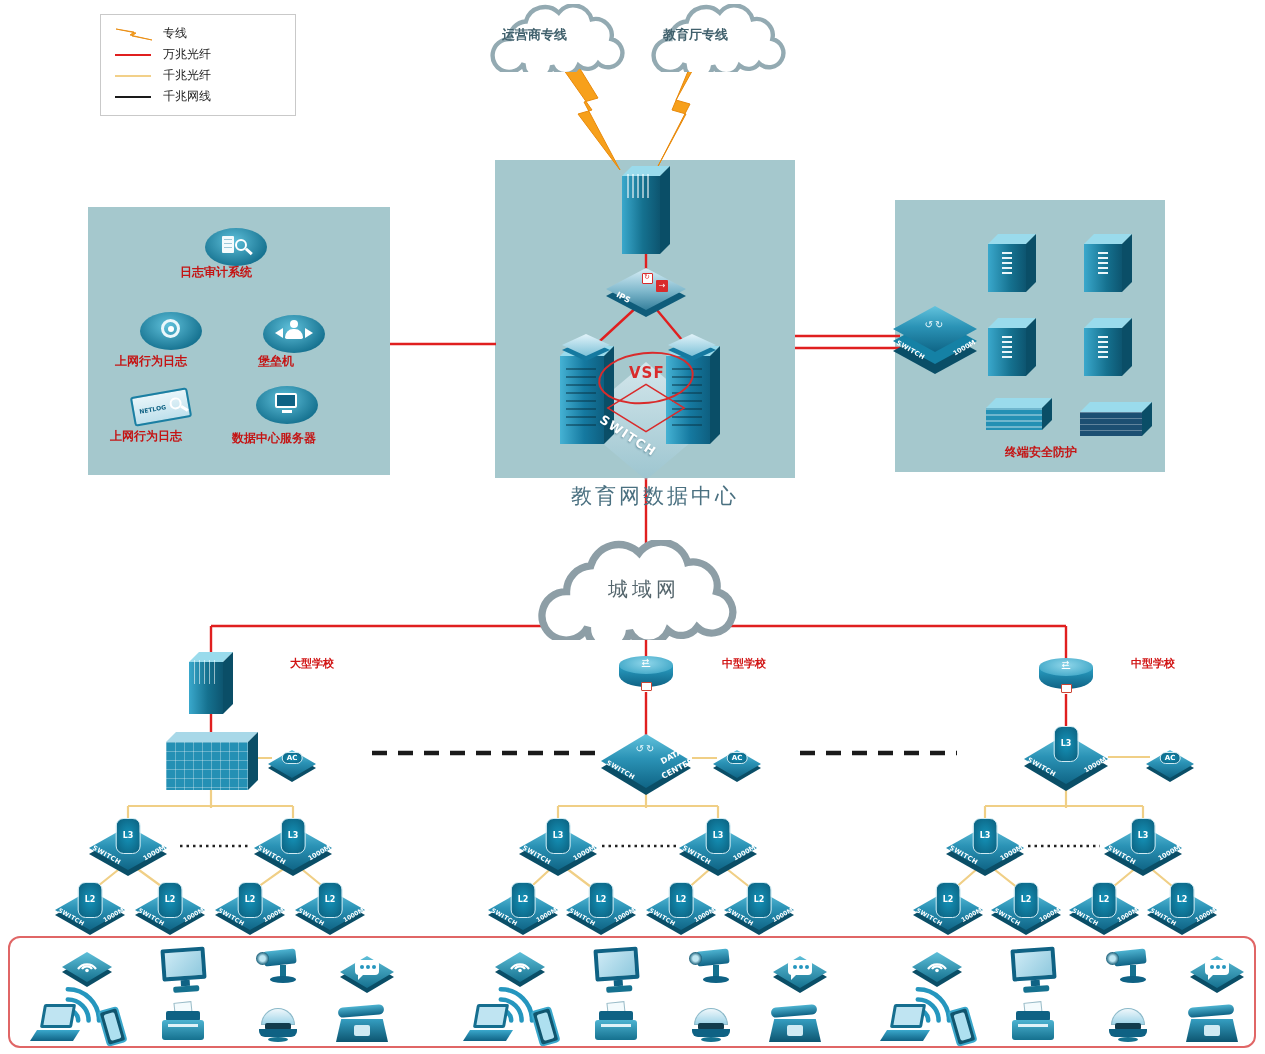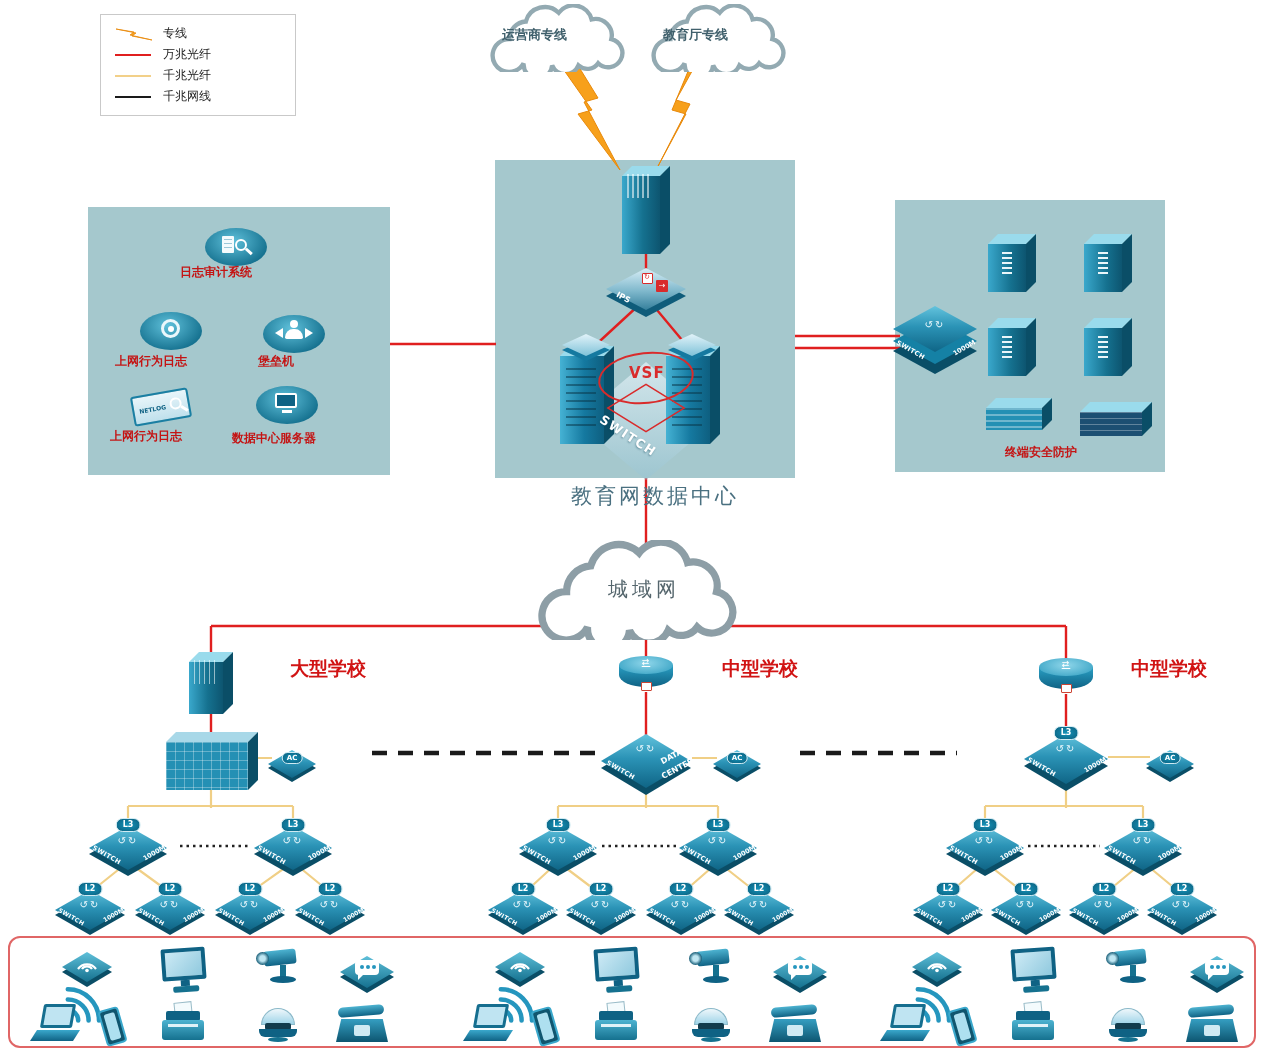--- a/index.html
+++ b/index.html
@@ -25,21 +25,21 @@
   .rack .bf{background:#2490b4;background-image:repeating-linear-gradient(180deg,rgba(255,255,255,.35) 0 1.5px,transparent 1.5px 6px)}
   .rackd .bf{background:#1c4f72;background-image:repeating-linear-gradient(180deg,rgba(255,255,255,.3) 0 1.5px,transparent 1.5px 6px)}
   .bigsrv .bf{background:#2490b4;background-image:repeating-linear-gradient(90deg,rgba(255,255,255,.3) 0 1px,transparent 1px 9px),repeating-linear-gradient(180deg,rgba(255,255,255,.3) 0 1px,transparent 1px 9px)}
   .bigsrv .bt{background:#a8d8e8}
   
   .sw{position:absolute;width:78px;height:66px}
   .sw i,.sw u,.sw s,.sw b{position:absolute;display:block;text-decoration:none}
   .sw .d,.sw .d2{left:0;top:6px;width:78px;height:44px;clip-path:polygon(50% 0,100% 50%,50% 100%,0 50%)}
   .sw .d{background:linear-gradient(180deg,#63c3dd 0%,#2b93b6 45%,#0f6586 100%)}
   .sw .d2{top:12px;background:#0a4e67}
-  .sw .bdg{left:50%;top:-2px;transform:translateX(-50%);background:radial-gradient(#1593b9,#0b5e7c);color:#fff;font-size:8px;font-weight:bold;padding:1px 6px;border-radius:8px;border:1px solid #cfeaf2;line-height:10px}
+  .sw .bdg{left:50%;top:-2px;transform:translateX(-50%);background:radial-gradient(#1593b9,#0b5e7c);color:#fff;font-size:8px;font-weight:bold;padding:12px 6px;border-radius:8px;border:1px solid #cfeaf2;line-height:10px}
   .sw .t1{left:2px;top:31px;transform:rotate(30deg);color:#fff;font-size:6.5px;font-weight:bold;letter-spacing:.4px}
   .sw .t2{right:0;top:29px;transform:rotate(-30deg);color:#fff;font-size:6.5px;font-weight:bold}
   .sw .arr{left:50%;top:15px;transform:translateX(-50%);color:#e8f7fc;font-size:10px;letter-spacing:2px}
   .sw .arr::before{content:"↺↻"}
   .sw.sm{width:70px}
   .sw.sm .d,.sw.sm .d2{width:70px;height:40px}
   .sw.sm .d2{top:11px}
   .sw.sm .t1{font-size:6px;top:29px}
   .sw.sm .t2{font-size:6px;top:27px}
   .sw.ac{width:48px;height:42px}
@@ -63,21 +63,21 @@
   .sw.rp .dm{left:0;top:14px;clip-path:polygon(50% 0,100% 50%,50% 100%,0 50%);background:#1581a5}
   .sw.rp .d2{top:24px}
   .sw.rp .t1{top:42px}.sw.rp .t2{top:40px}
   
   .cloudwrap{position:absolute}
   .cloudwrap svg{width:100%;height:100%}
   .cloudlbl{position:absolute;color:#40606c;font-weight:bold;font-size:13px}
   .manlbl{position:absolute;text-align:center;color:#55666d;font-size:20px;letter-spacing:4px;font-weight:500}
   
   .dctitle{position:absolute;color:#4a7080;font-size:21px;letter-spacing:3px;font-weight:500}
-  .schl{position:absolute;color:#d11414;font-weight:bold;font-size:19px}
+  .schl{position:absolute;color:#d11414;font-weight:bold;font-size:11px}
   .redlbl{position:absolute;color:#c41414;font-weight:bold;font-size:12px;text-align:left}
   
   .ghost{position:absolute;left:576px;top:362px;width:140px;height:118px;clip-path:polygon(50% 0,100% 50%,50% 100%,0 50%);background:linear-gradient(180deg,rgba(234,245,250,.68),rgba(150,195,210,.55))}
   .gsw{position:absolute;left:596px;top:428px;color:#fff;font-weight:bold;font-size:12.5px;transform:rotate(33deg);letter-spacing:1.5px;text-shadow:0 1px 2px rgba(0,60,80,.45)}
   .vring{position:absolute;left:598px;top:352px;width:96px;height:52px;border:2.5px solid #d92b2b;border-radius:50%;transform:rotate(-6deg)}
   .vdia{position:absolute;left:618px;top:380px;width:56px;height:56px;border:2.5px solid #d92b2b;transform:scaleY(.62) rotate(45deg)}
   .vsf{position:absolute;left:629px;top:364px;color:#d92b2b;font-weight:bold;font-size:15px;letter-spacing:1px}
   .mind,.mind2{position:absolute;width:48px;height:22px;clip-path:polygon(50% 0,100% 50%,50% 100%,0 50%)}
   .mind{background:linear-gradient(180deg,#e2f3f9,#7fc2d8)}
   .mind2{background:#1579a0}

